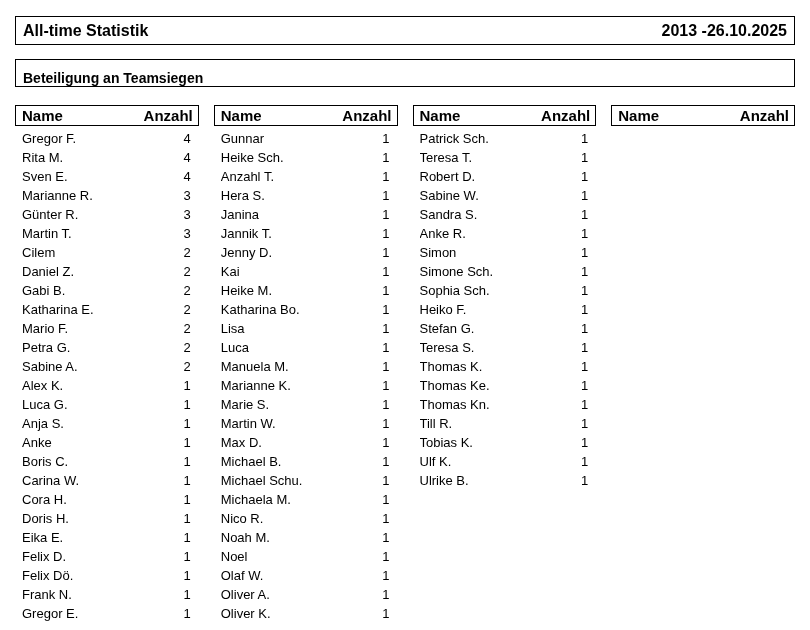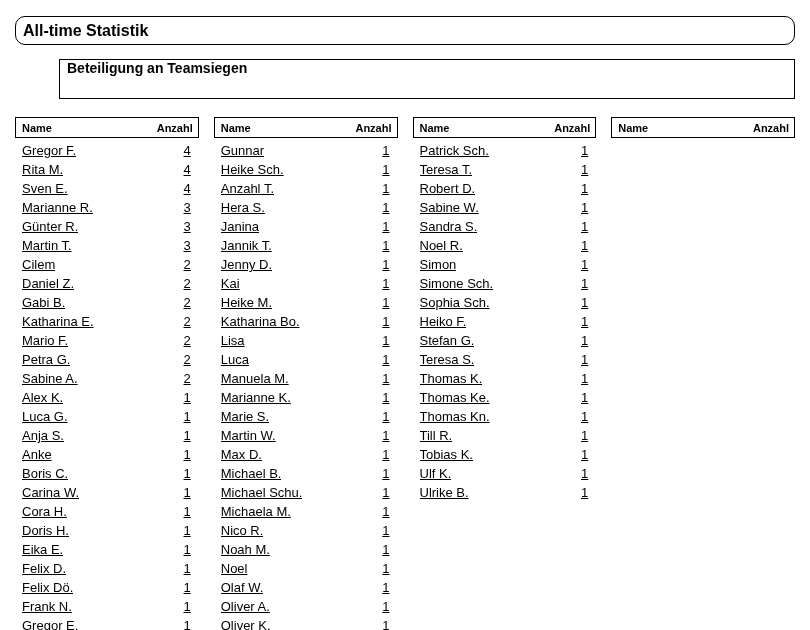--- a/index.html
+++ b/index.html
@@ -27,52 +27,49 @@
   }
   .header-box {
     height: 29px;
     display: flex;
     justify-content: space-between;
     align-items: center;
     padding: 0 7px;
     font-size: 16px;
     font-weight: bold;
     margin-bottom: 14px;
-    border-radius: 10px;
   }
   .section-box {
-    height: 40px;
+    height: 28px;
     display: flex;
-    align-items: flex-start;
+    align-items: flex-end;
     padding: 0 7px;
     font-size: 14px;
     font-weight: bold;
     margin-bottom: 18px;
-    margin-left: 44px;
   }
   .columns {
     display: flex;
     gap: 15px;
   }
   .col {
     flex: 1 1 0;
     min-width: 0;
   }
   .col-header {
     height: 21px;
     display: flex;
     justify-content: space-between;
     align-items: center;
     padding: 0 5px 0 6px;
-    font-size: 11px;
+    font-size: 15px;
     font-weight: bold;
   }
   .rows {
     margin-top: 3px;
-    text-decoration: underline;
   }
   .row {
     display: flex;
     justify-content: space-between;
     align-items: center;
     height: 19px;
     line-height: 19px;
     font-size: 13px;
     padding: 0 8px 0 7px;
     white-space: nowrap;
@@ -85,20 +82,21 @@
     text-align: right;
   }
 </style>
 </head>
 <body>
 
 <div class="page">
 
   <div class="box header-box">
     <span>All-time Statistik</span>
+    <span>2013 -26.10.2025</span>
   </div>
 
   <div class="box section-box">
     <span>Beteiligung an Teamsiegen</span>
   </div>
 
   <div class="columns">
 
     <div class="col">
       <div class="box col-header">
@@ -346,21 +344,21 @@
           </div>
           <div class="row">
             <span class="cell-name">Sabine W.</span>
             <span class="cell-count">1</span>
           </div>
           <div class="row">
             <span class="cell-name">Sandra S.</span>
             <span class="cell-count">1</span>
           </div>
           <div class="row">
-            <span class="cell-name">Noel R.</span>
+            <span class="cell-name">Anke R.</span>
             <span class="cell-count">1</span>
           </div>
           <div class="row">
             <span class="cell-name">Simon</span>
             <span class="cell-count">1</span>
           </div>
           <div class="row">
             <span class="cell-name">Simone Sch.</span>
             <span class="cell-count">1</span>
           </div>

